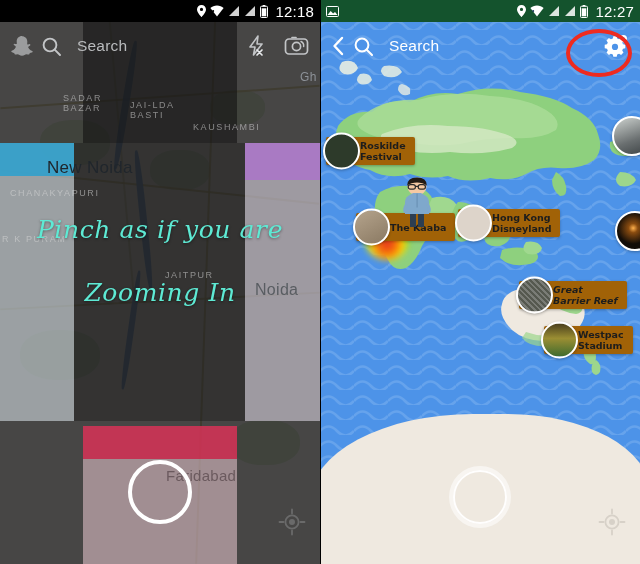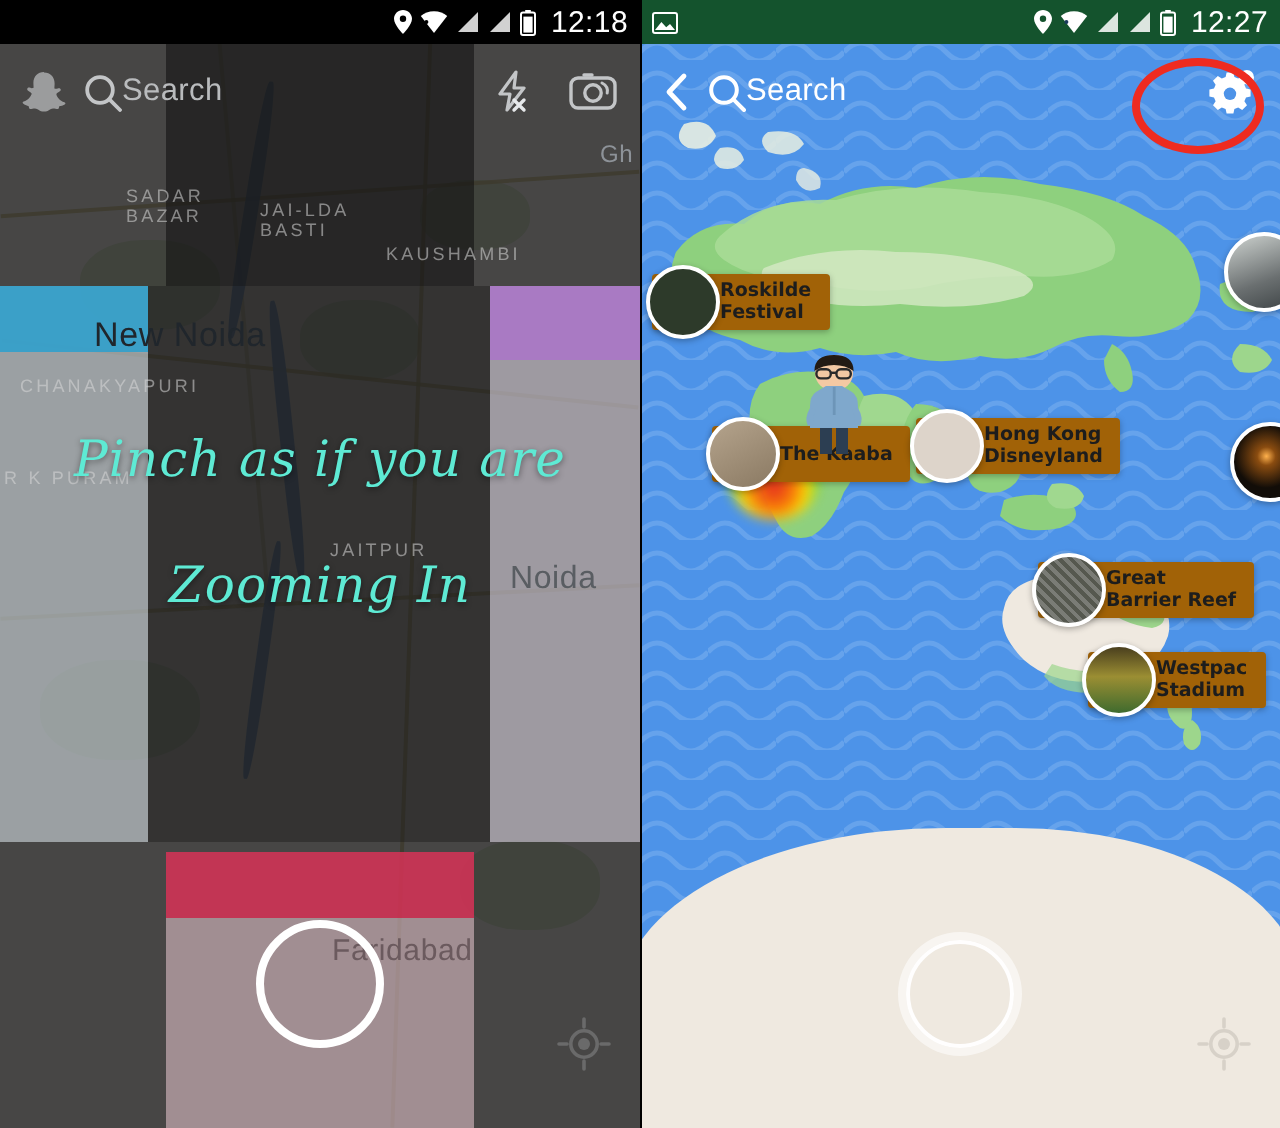--- a/index.html
+++ b/index.html
@@ -30,21 +30,21 @@
   .citylabel{position:absolute;color:#2d3136;font-size:17px;letter-spacing:.3px;white-space:nowrap;}
   .citylabel.dimmed{color:#595d62;}
   .colorband{position:absolute;}
   .tut{position:absolute;left:0;width:100%;text-align:center;color:#5eead4;
     font-family:"DejaVu Serif",serif;font-style:italic;font-size:25px;letter-spacing:.6px;
     text-shadow:0 1px 3px rgba(0,0,0,.45);}
 
   .topbar{position:absolute;top:22px;left:0;width:100%;height:48px;display:flex;align-items:center;
     padding:0 11px;box-sizing:border-box;z-index:30;}
   .ghost{width:22px;height:22px;opacity:.62;}
-  .searchgrp{display:flex;align-items:center;gap:0;margin-left:9px;}
+  .searchgrp{display:flex;align-items:center;gap:16px;margin-left:9px;}
   .searchtxt{font-size:15.5px;letter-spacing:.2px;}
   .l-search{color:#b9bbbd;}
   .r-search{color:#ffffff;}
   .topright{margin-left:auto;display:flex;align-items:center;gap:16px;}
 
   .shutter{position:absolute;left:50%;transform:translateX(-50%);border-radius:50%;}
   .l-shutter{bottom:40px;width:56px;height:56px;border:4px solid #ffffff;}
   .r-shutter{bottom:40px;width:50px;height:50px;border:2px solid rgba(255,255,255,.95);
     box-shadow:0 0 0 4px rgba(255,255,255,.55);}
   .gpsbtn{position:absolute;right:14px;bottom:28px;width:28px;height:28px;}
@@ -274,21 +274,21 @@
     </div>
 
     <div class="pin" style="left:138px;top:209px;">
       <div class="pin-bubble">
         <span class="pin-thumb" style="background:#ddd4ca;"></span>
         <span class="pin-label">Hong Kong
 Disneyland</span>
       </div>
     </div>
 
-    <div class="pin" style="left:199px;top:281px;">
+    <div class="pin" style="left:199px;top:281px;font-style:italic;">
       <div class="pin-bubble">
         <span class="pin-thumb" style="background:repeating-linear-gradient(45deg,#7a7c76 0 2px,#55584f 2px 4px);"></span>
         <span class="pin-label">Great
 Barrier Reef</span>
       </div>
     </div>
 
     <div class="pin" style="left:224px;top:326px;">
       <div class="pin-bubble">
         <span class="pin-thumb" style="background:linear-gradient(180deg,#4a3f1e 0%,#9b8e33 45%,#3f6b2e 100%);"></span>

